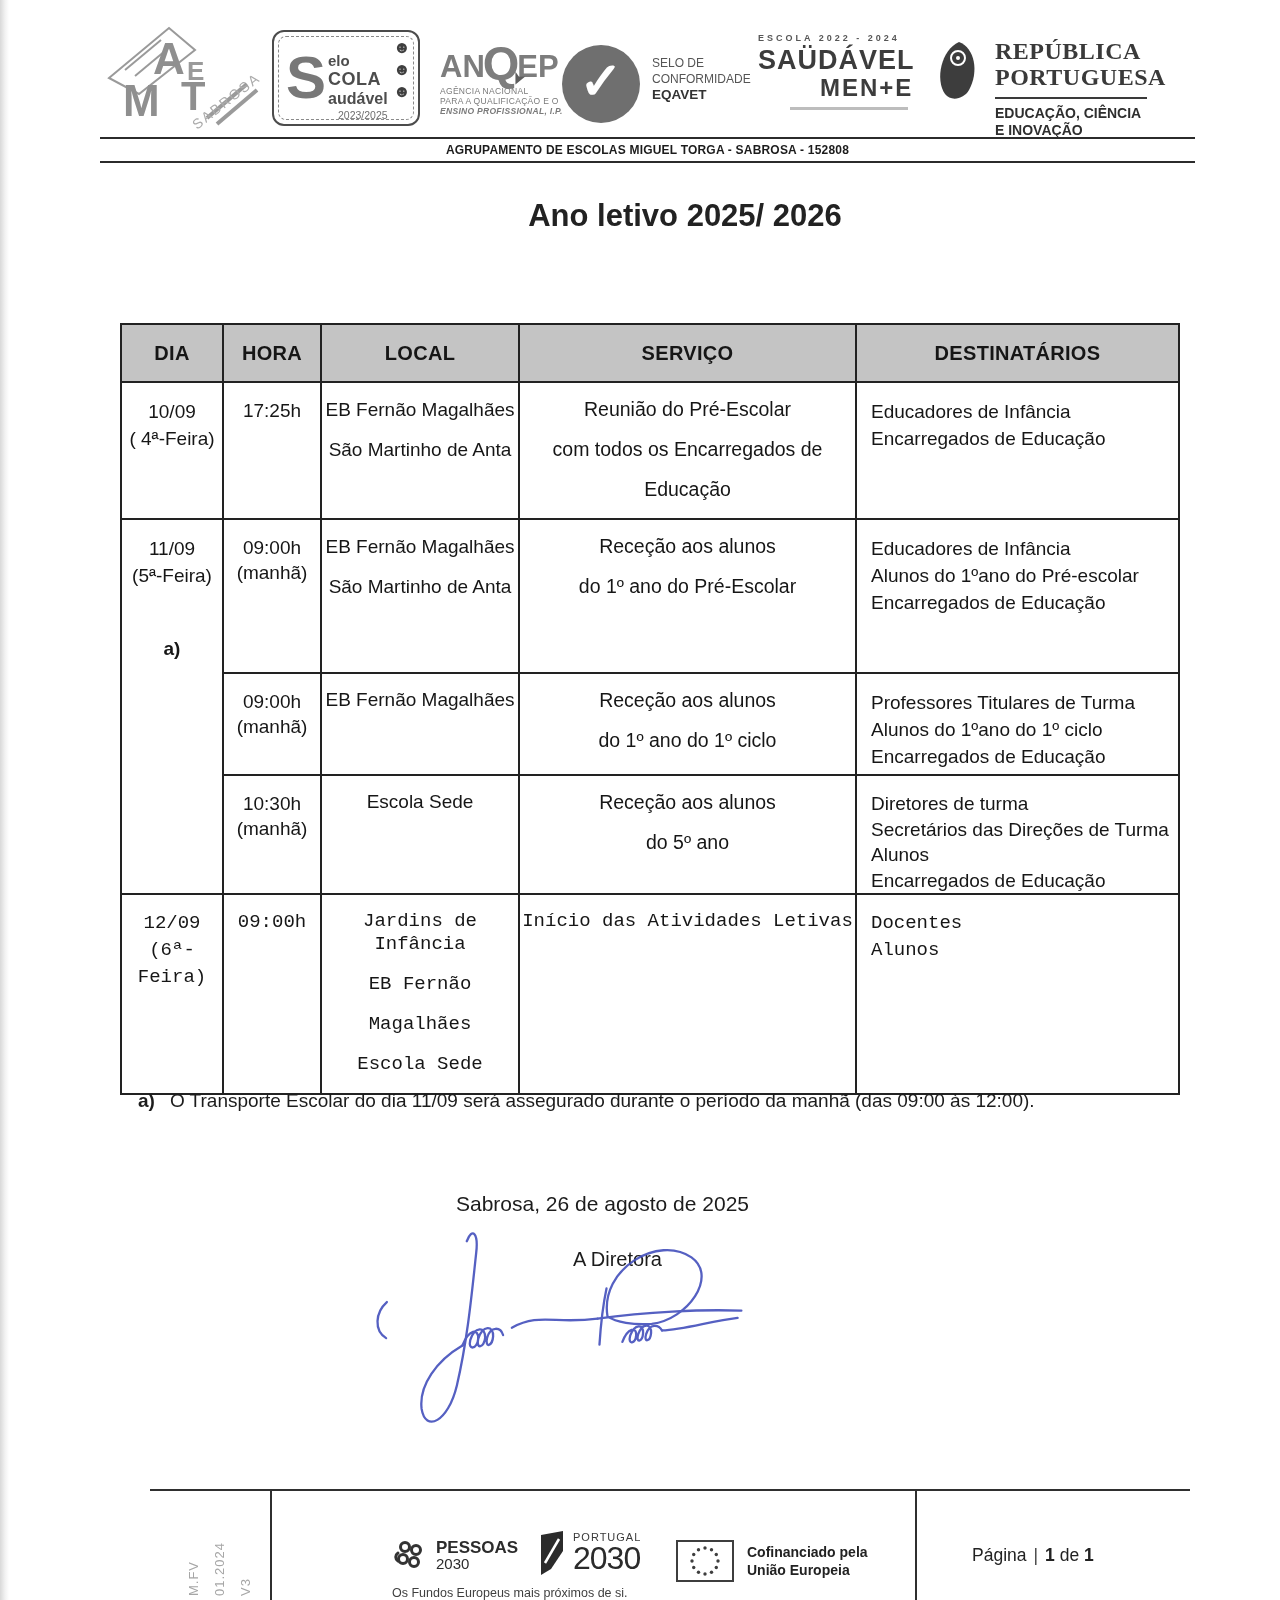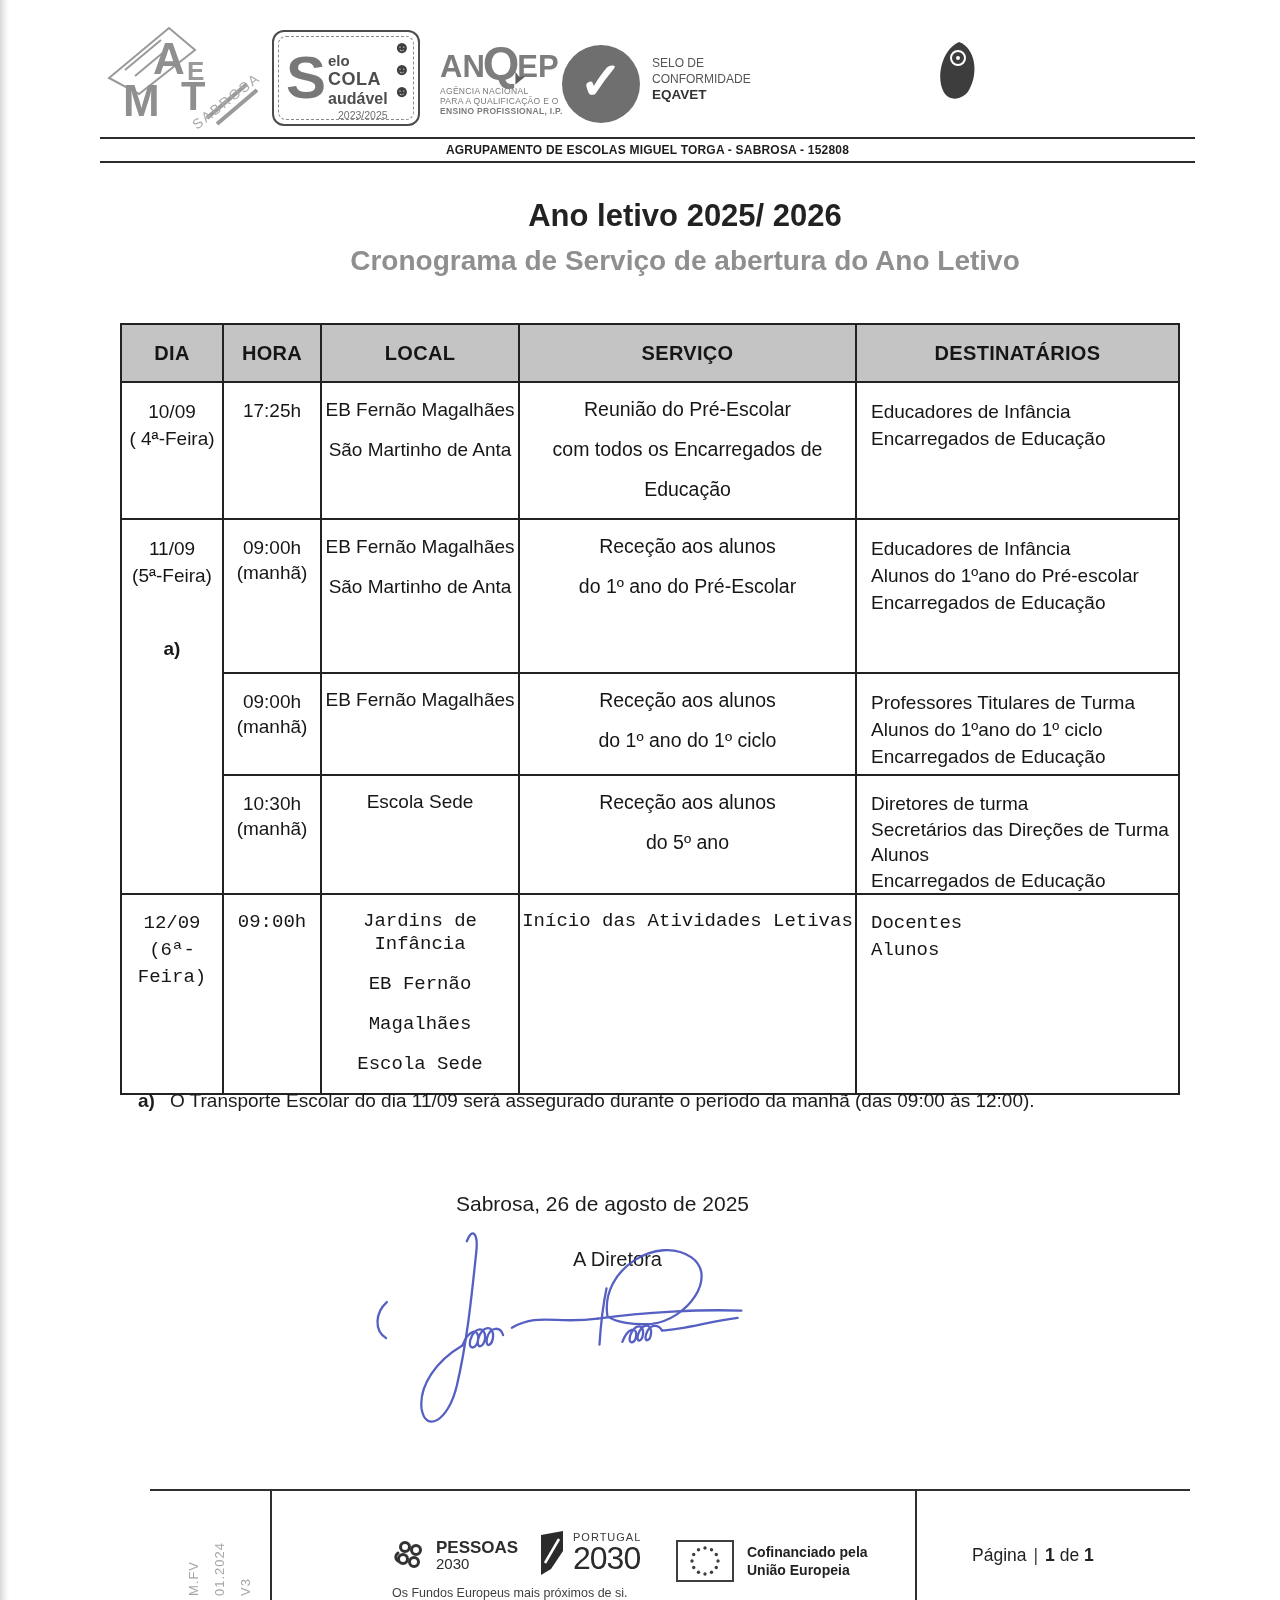--- a/index.html
+++ b/index.html
@@ -29,21 +29,21 @@
   .selo-years { font-size:10.5px; color:#6f6f6f; margin-top:1px; text-align:right; }
   .selo-smilies { position:absolute; right:7px; top:7px; display:flex; flex-direction:column; gap:4px; }
   .selo-smilies span { font-size:17px; color:#3f3f3f; line-height:18px; }
 
   .logo-anqep { position:absolute; left:440px; top:44px; width:200px; }
   .anqep-word { display:flex; align-items:flex-end; color:#7d7d7d; font-weight:bold; position:relative; }
   .anqep-word .an, .anqep-word .ep { font-size:31px; line-height:30px; }
   .anqep-word .q { font-size:47px; line-height:38px; margin:0 -2px; }
   .anqep-word .q-arrow { position:absolute; left:72px; top:26px; font-size:15px; color:#5e5e5e; transform:rotate(115deg); }
   .anqep-sub { margin-top:4px; font-size:8.5px; line-height:10px; color:#7a7a7a; letter-spacing:.3px; }
-  .anqep-sub .b { font-weight:bold; }
+  .anqep-sub .b { font-weight:bold;font-style:italic; }
 
   .logo-eqavet-circle {
     position:absolute; left:562px; top:45px; width:78px; height:78px; border-radius:50%;
     background:#6f6f6f; display:flex; align-items:center; justify-content:center;
   }
   .logo-eqavet-circle span { color:#fff; font-size:52px; font-weight:bold; margin-top:-6px; }
   .eqavet-text { position:absolute; left:652px; top:55px; font-size:12px; line-height:16px; color:#555; }
   .eqavet-text .b { font-weight:bold; font-size:13.5px; color:#333; }
 
   .logo-sm { position:absolute; left:758px; top:33px; width:185px; }
@@ -165,33 +165,45 @@
 
   <div class="logo-eqavet-circle">
     <span>✓</span>
   </div>
   <div class="eqavet-text">
     <div>SELO DE</div>
     <div>CONFORMIDADE</div>
     <div class="b">EQAVET</div>
   </div>
 
+  <div class="logo-sm">
+    <div class="sm-top">ESCOLA 2022 - 2024</div>
+    <div class="sm-main1">SAÜDÁVEL</div>
+    <div class="sm-main2">MEN+E</div>
+    <div class="sm-bar"></div>
+  </div>
 
   <div class="logo-rep">
     <svg width="48" height="70" viewBox="0 0 48 70">
       <path d="M24,4 C40,10 44,34 34,52 C29,61 16,64 10,56 C0,42 6,12 24,4 Z" fill="#3d3d3d"></path>
       <circle cx="23" cy="20" r="7" fill="none" stroke="#ffffff" stroke-width="2"></circle>
       <circle cx="23" cy="20" r="2" fill="#ffffff"></circle>
     </svg>
+    <div class="rep-text">
+      <div class="name">REPÚBLICA</div>
+      <div class="name">PORTUGUESA</div>
+      <div class="rep-rule"></div>
+      <div class="rep-dept">EDUCAÇÃO, CIÊNCIA</div>
+      <div class="rep-dept">E INOVAÇÃO</div>
+    </div>
   </div>
 
   <div class="banner">AGRUPAMENTO DE ESCOLAS MIGUEL TORGA - SABROSA - 152808</div>
 
   <div class="doc-title">Ano letivo 2025/ 2026</div>
-  <div class="doc-subtitle">Cronograma de Serviço de abertura do Ano Letivo</div>
 
   <table class="sched">
     <colgroup>
       <col style="width:102px">
         <col style="width:98px">
         <col style="width:198px">
         <col style="width:337px">
         <col style="width:323px">
     </colgroup>
     <thead>

